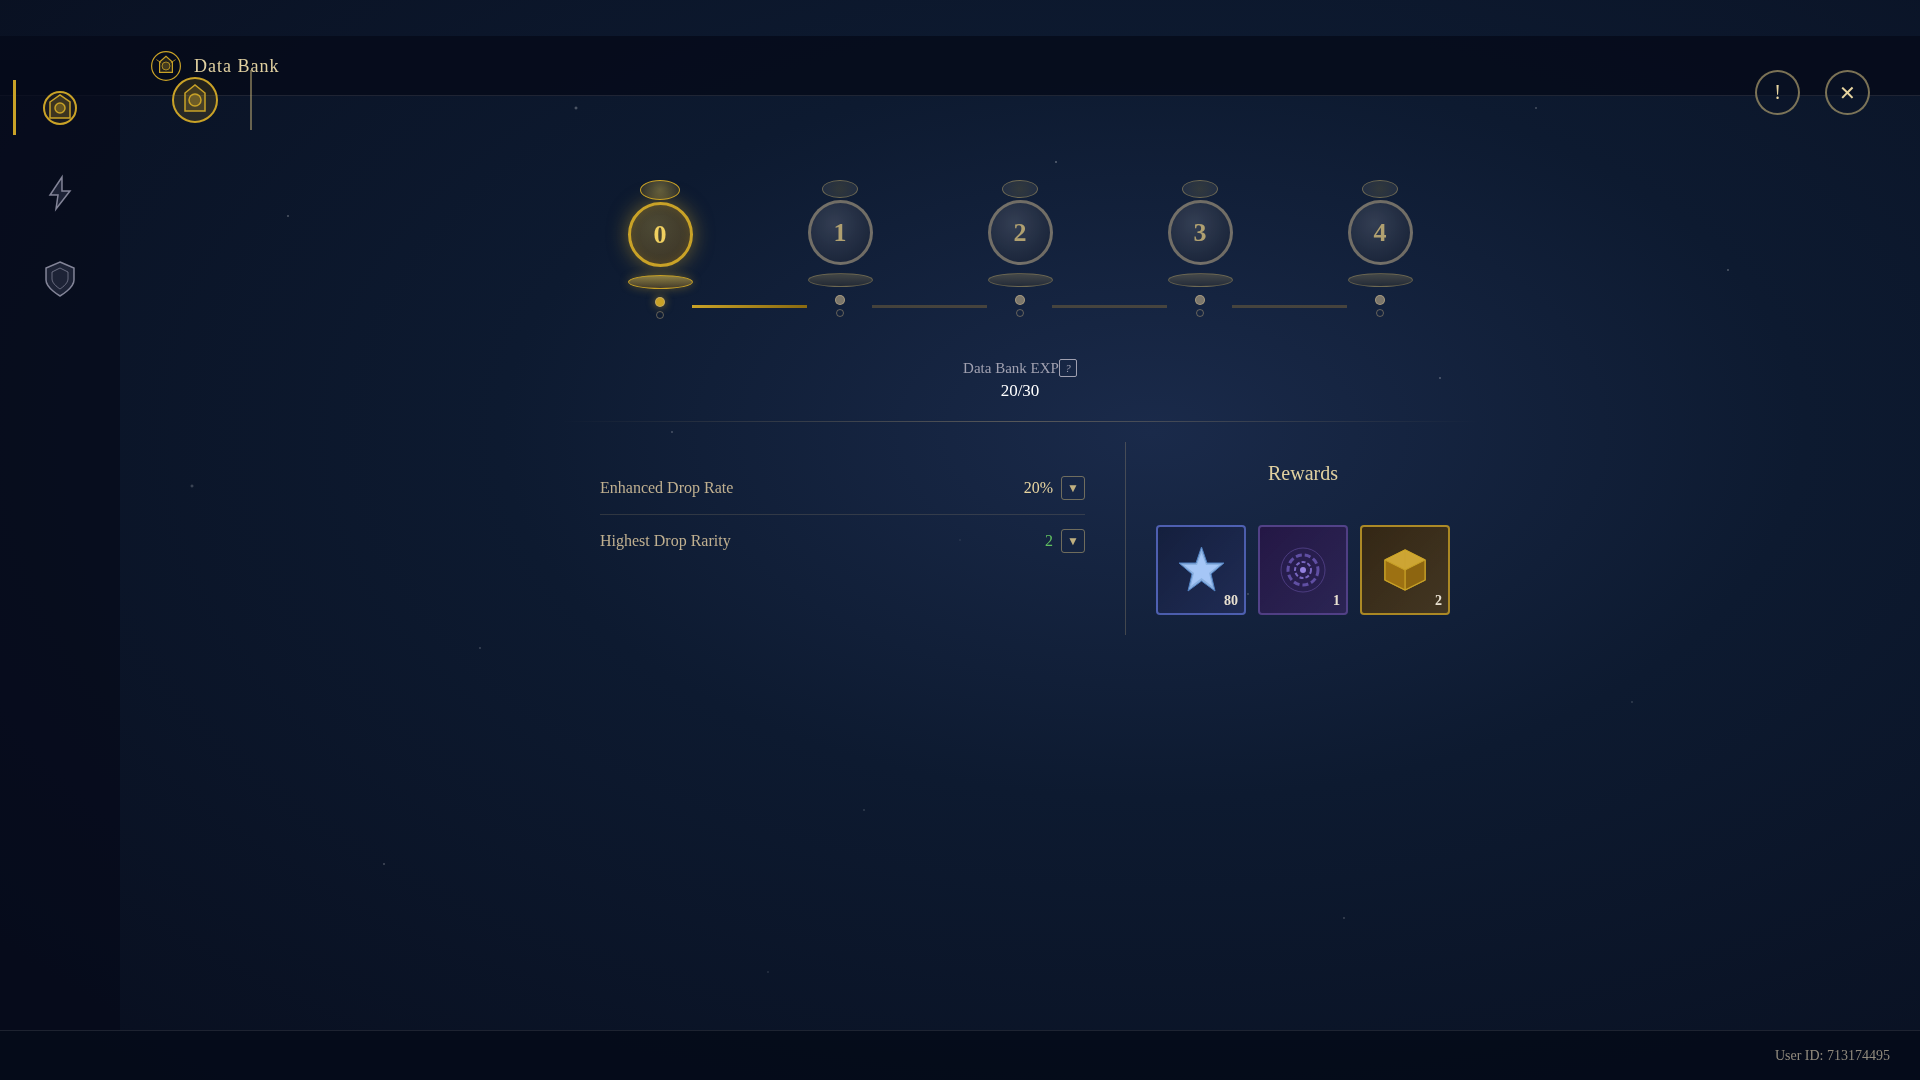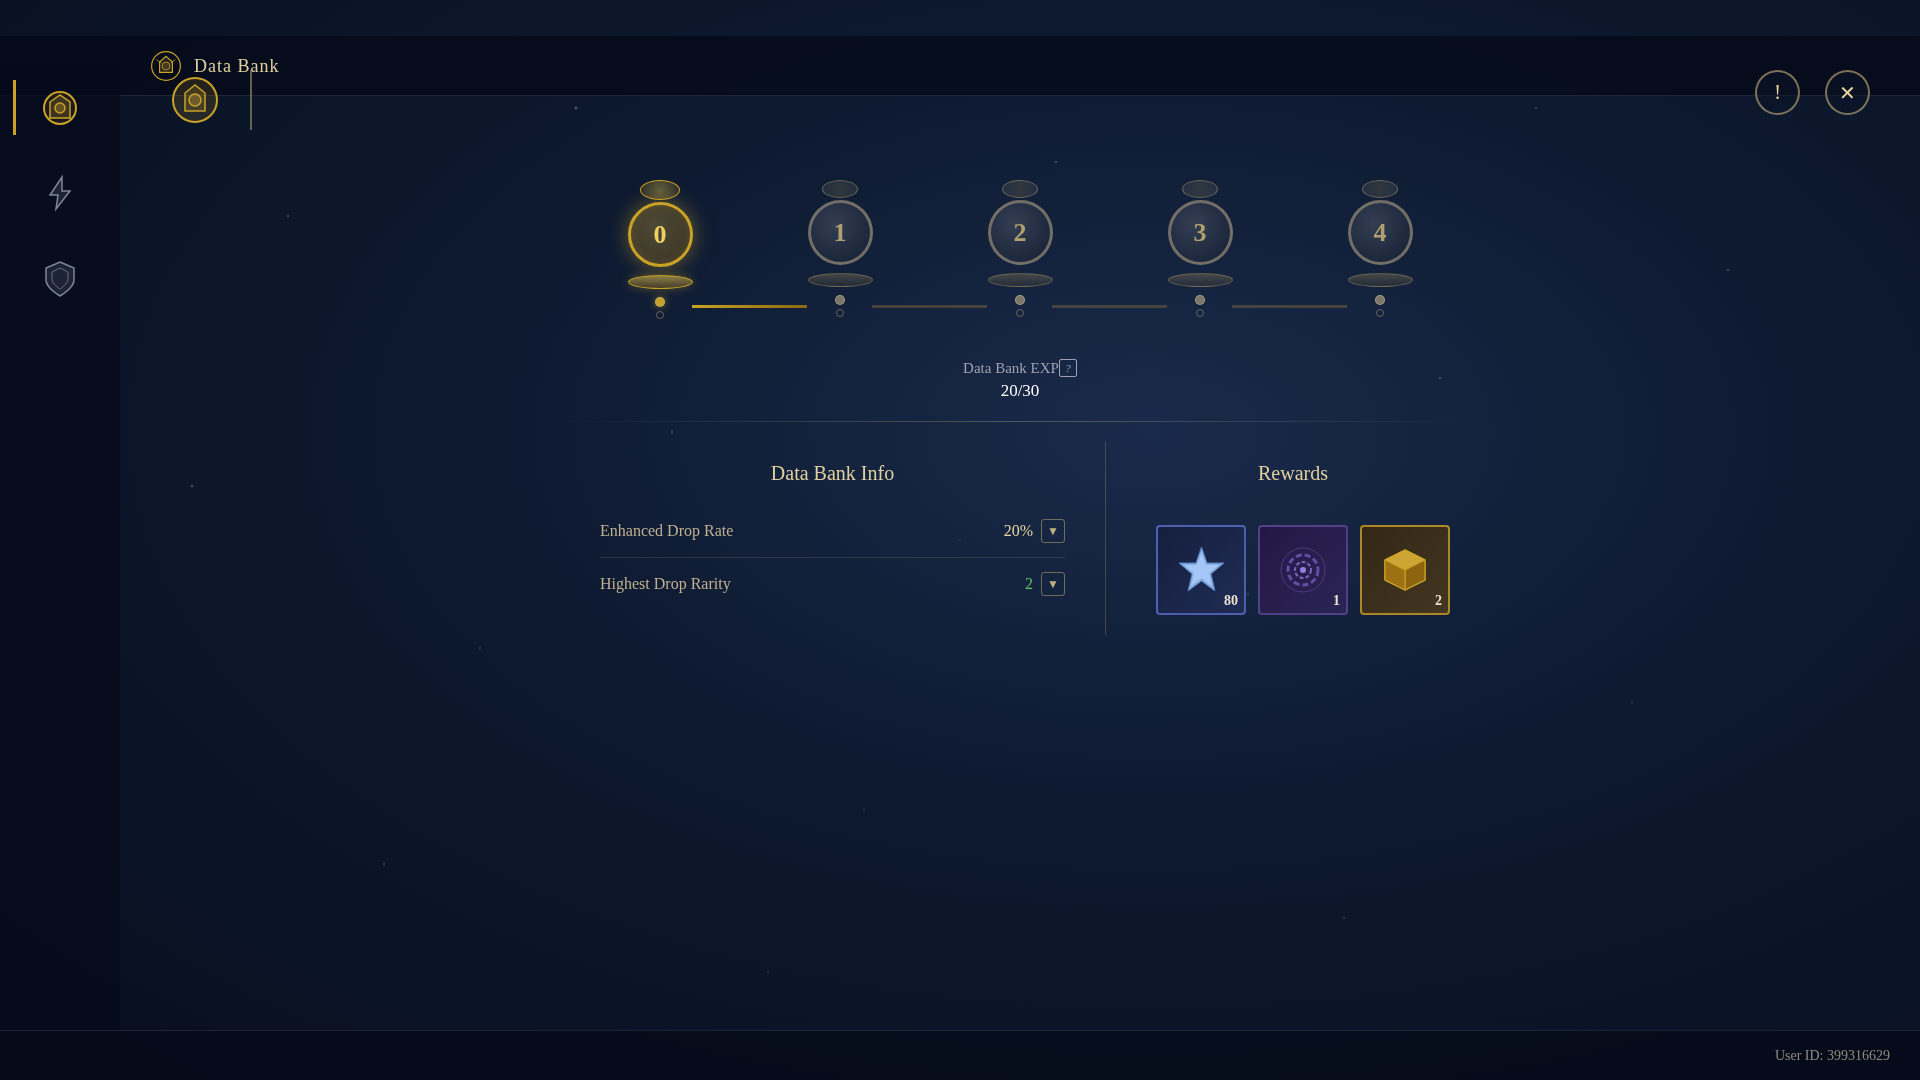--- a/index.html
+++ b/index.html
@@ -412,21 +412,20 @@
       flex-direction: column;
       align-items: center;
       justify-content: center;
       position: relative;
       overflow: hidden;
     }
 
     .reward-item.star-rarity {
       border-color: rgba(100,120,220,0.7);
       background: linear-gradient(135deg, rgba(20,30,60,0.8), rgba(40,50,100,0.6));
-      margin-left: 20px;
     }
 
     .reward-item.special {
       border-color: rgba(100,80,160,0.7);
       background: linear-gradient(135deg, rgba(40,20,70,0.8), rgba(60,40,100,0.6));
     }
 
     .reward-item.gold {
       border-color: rgba(200,160,40,0.8);
       background: linear-gradient(135deg, rgba(60,40,10,0.8), rgba(100,70,20,0.6));
@@ -623,21 +622,20 @@
       <span class="help-icon">?</span>
     </div>
     <div class="exp-value">20/30</div>
   </div>
 
   <div class="h-divider"></div>
 
   <div class="info-panel">
 
     <div class="info-left">
-      <div class="section-title">Data Bank Info</div>
 
 
       <div class="info-row">
         <span class="info-label">Enhanced Drop Rate</span>
         <span class="info-value">
           20%
           <span class="dropdown-arrow">▼</span>
         </span>
       </div>
 
@@ -694,14 +692,14 @@
 
       </div>
 
 
     </div>
   </div>
 
 </div>
 
 <div class="bottom-bar">
-  <span class="user-id">User ID: 399316629</span>
+  <span class="user-id">User ID: 713174495</span>
 </div>
 
 </body></html>

